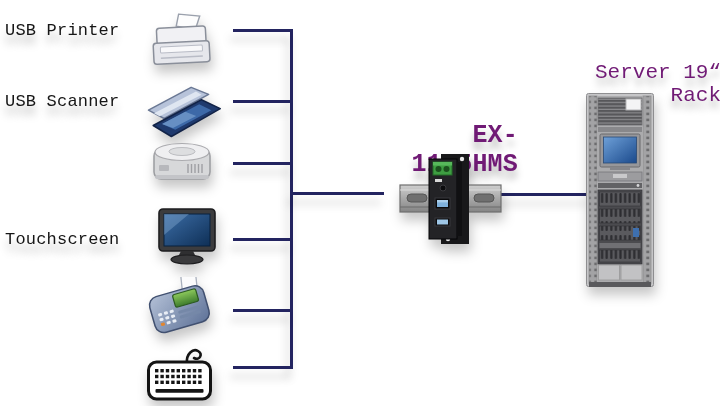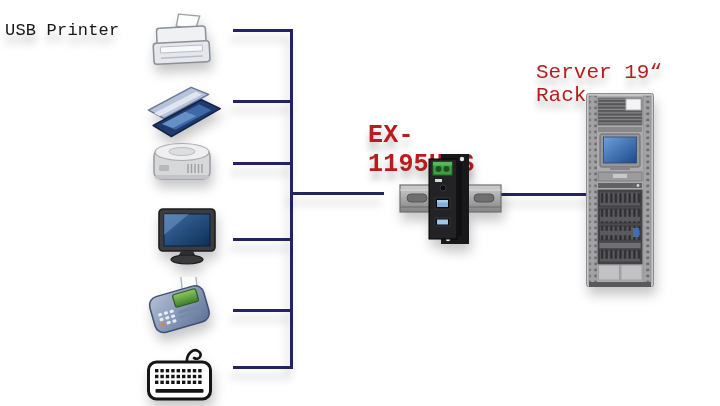--- a/index.html
+++ b/index.html
@@ -7,21 +7,21 @@
     position:relative;width:720px;height:406px;background:#ffffff;overflow:hidden;
     font-family:Liberation Mono, monospace;
     margin-top:7px;
   }
   .device-label{
     position:absolute;left:5px;font-size:17px;line-height:21px;color:var(--text,#161616);
     white-space:pre-line;letter-spacing:.2px;
     text-shadow:0 9px 8px rgba(0,0,0,.28);
   }
   .title{
-    position:absolute;color:#b91c1c;text-align:left;
+    position:absolute;color:#701a75;text-align:right;
     text-shadow:0 8px 7px rgba(0,0,0,.25);
   }
   .hub-title{left:368px;top:114px;width:150px;font-size:25px;font-weight:700;letter-spacing:.2px;}
   .server-title{left:536px;top:54px;width:185px;font-size:21px;}
   .hline,.vline{
     position:absolute;background:var(--connector-line,#232460);
     filter:drop-shadow(-3px 9px 4px rgba(0,0,0,.18));
   }
   .hline{height:3px;}
   .vline{width:3px;}
@@ -30,20 +30,22 @@
     position:absolute;left:103px;top:400px;width:615px;height:6px;border-radius:2px;
     background:var(--footer-bar,#1d1f55);
   }
 </style>
 </head>
 <body>
 
 <div class="stage">
 
   <div class="device-label" style="top:13px">USB Printer</div>
+  <div class="device-label" style="top:84px">USB Scanner</div>
+  <div class="device-label" style="top:222px">Touchscreen</div>
 
   <svg class="icon" style="left:146px;top:4px" width="72" height="62" viewBox="0 0 72 62">
     <g transform="rotate(-3 36 30)">
       <polygon points="34,3 55,6 50,19 31,15" fill="#fdfdfd" stroke="#9aa0ac" stroke-width="1.4"></polygon>
       <rect x="11" y="16" width="49" height="17" rx="3" fill="#f1f1f4" stroke="#8a8f9a" stroke-width="1.5"></rect>
       <rect x="7" y="31" width="56" height="21" rx="3" fill="#e6e7ec" stroke="#8a8f9a" stroke-width="1.5"></rect>
       <rect x="14" y="35" width="42" height="6" rx="1" fill="#f8f8fa" stroke="#b9bcc6" stroke-width="1"></rect>
       <line x1="14" y1="46" x2="56" y2="46" stroke="#b9bcc6" stroke-width="1.5"></line>
     </g>
   </svg>

